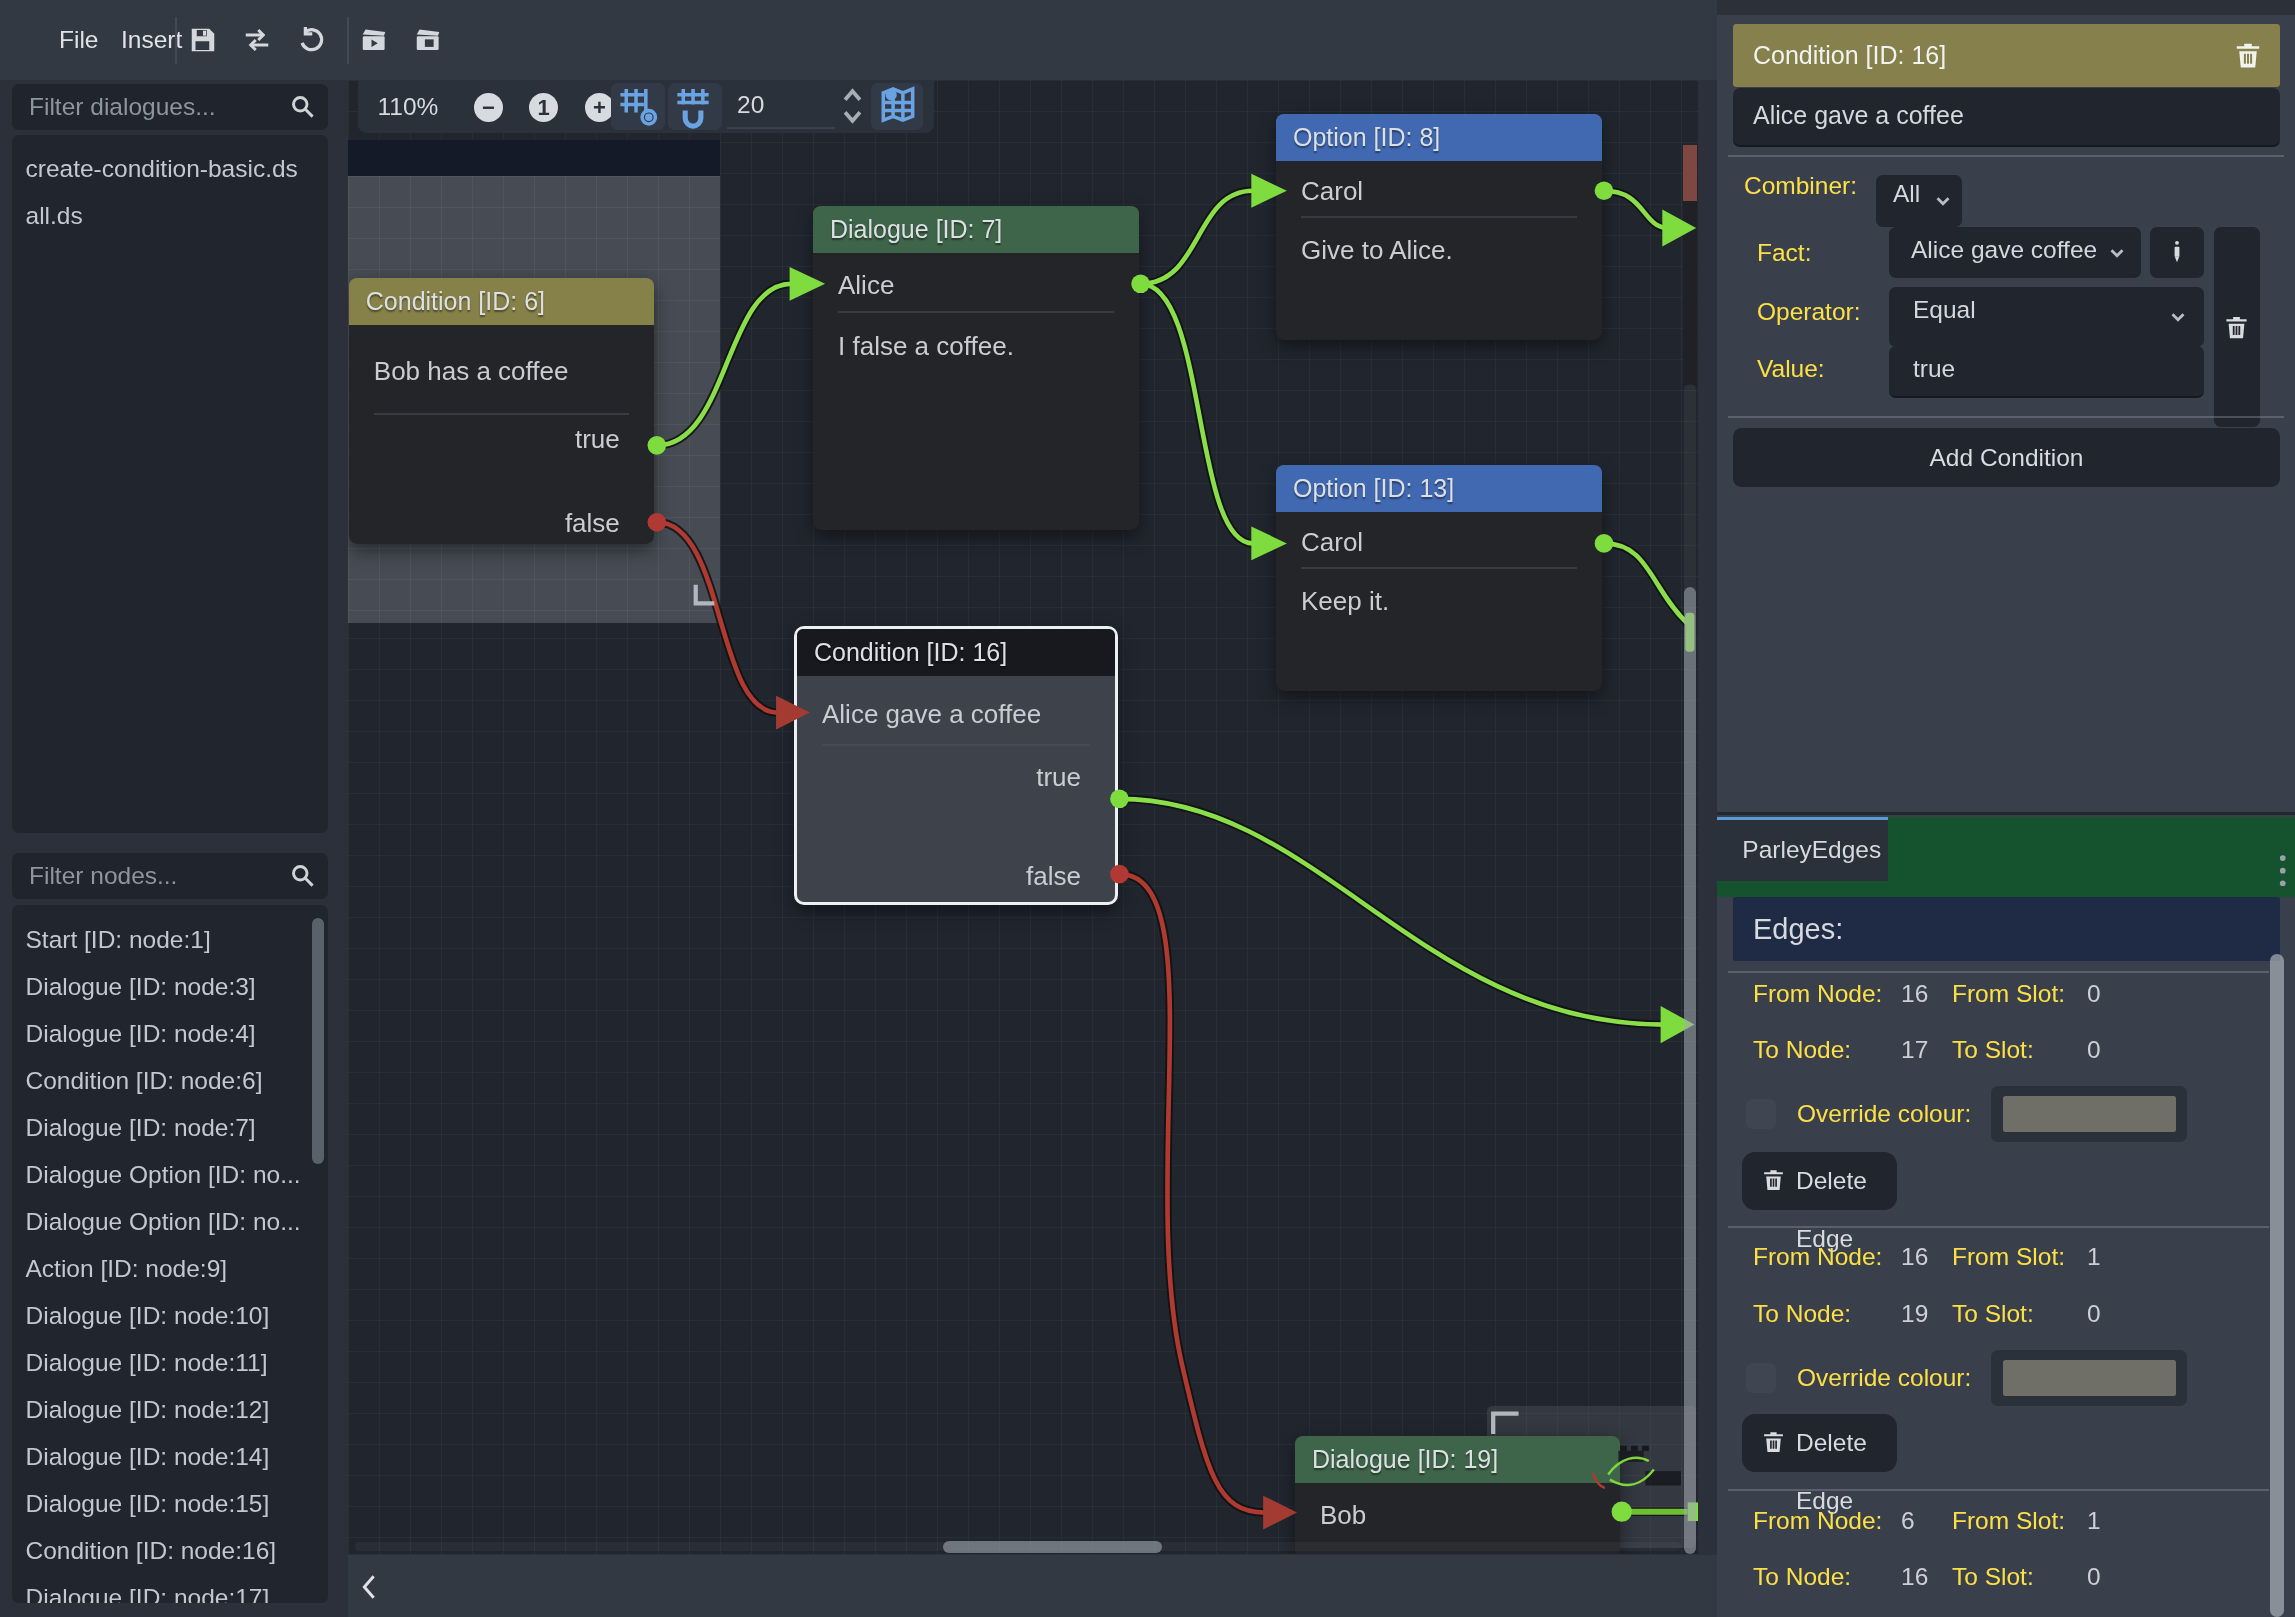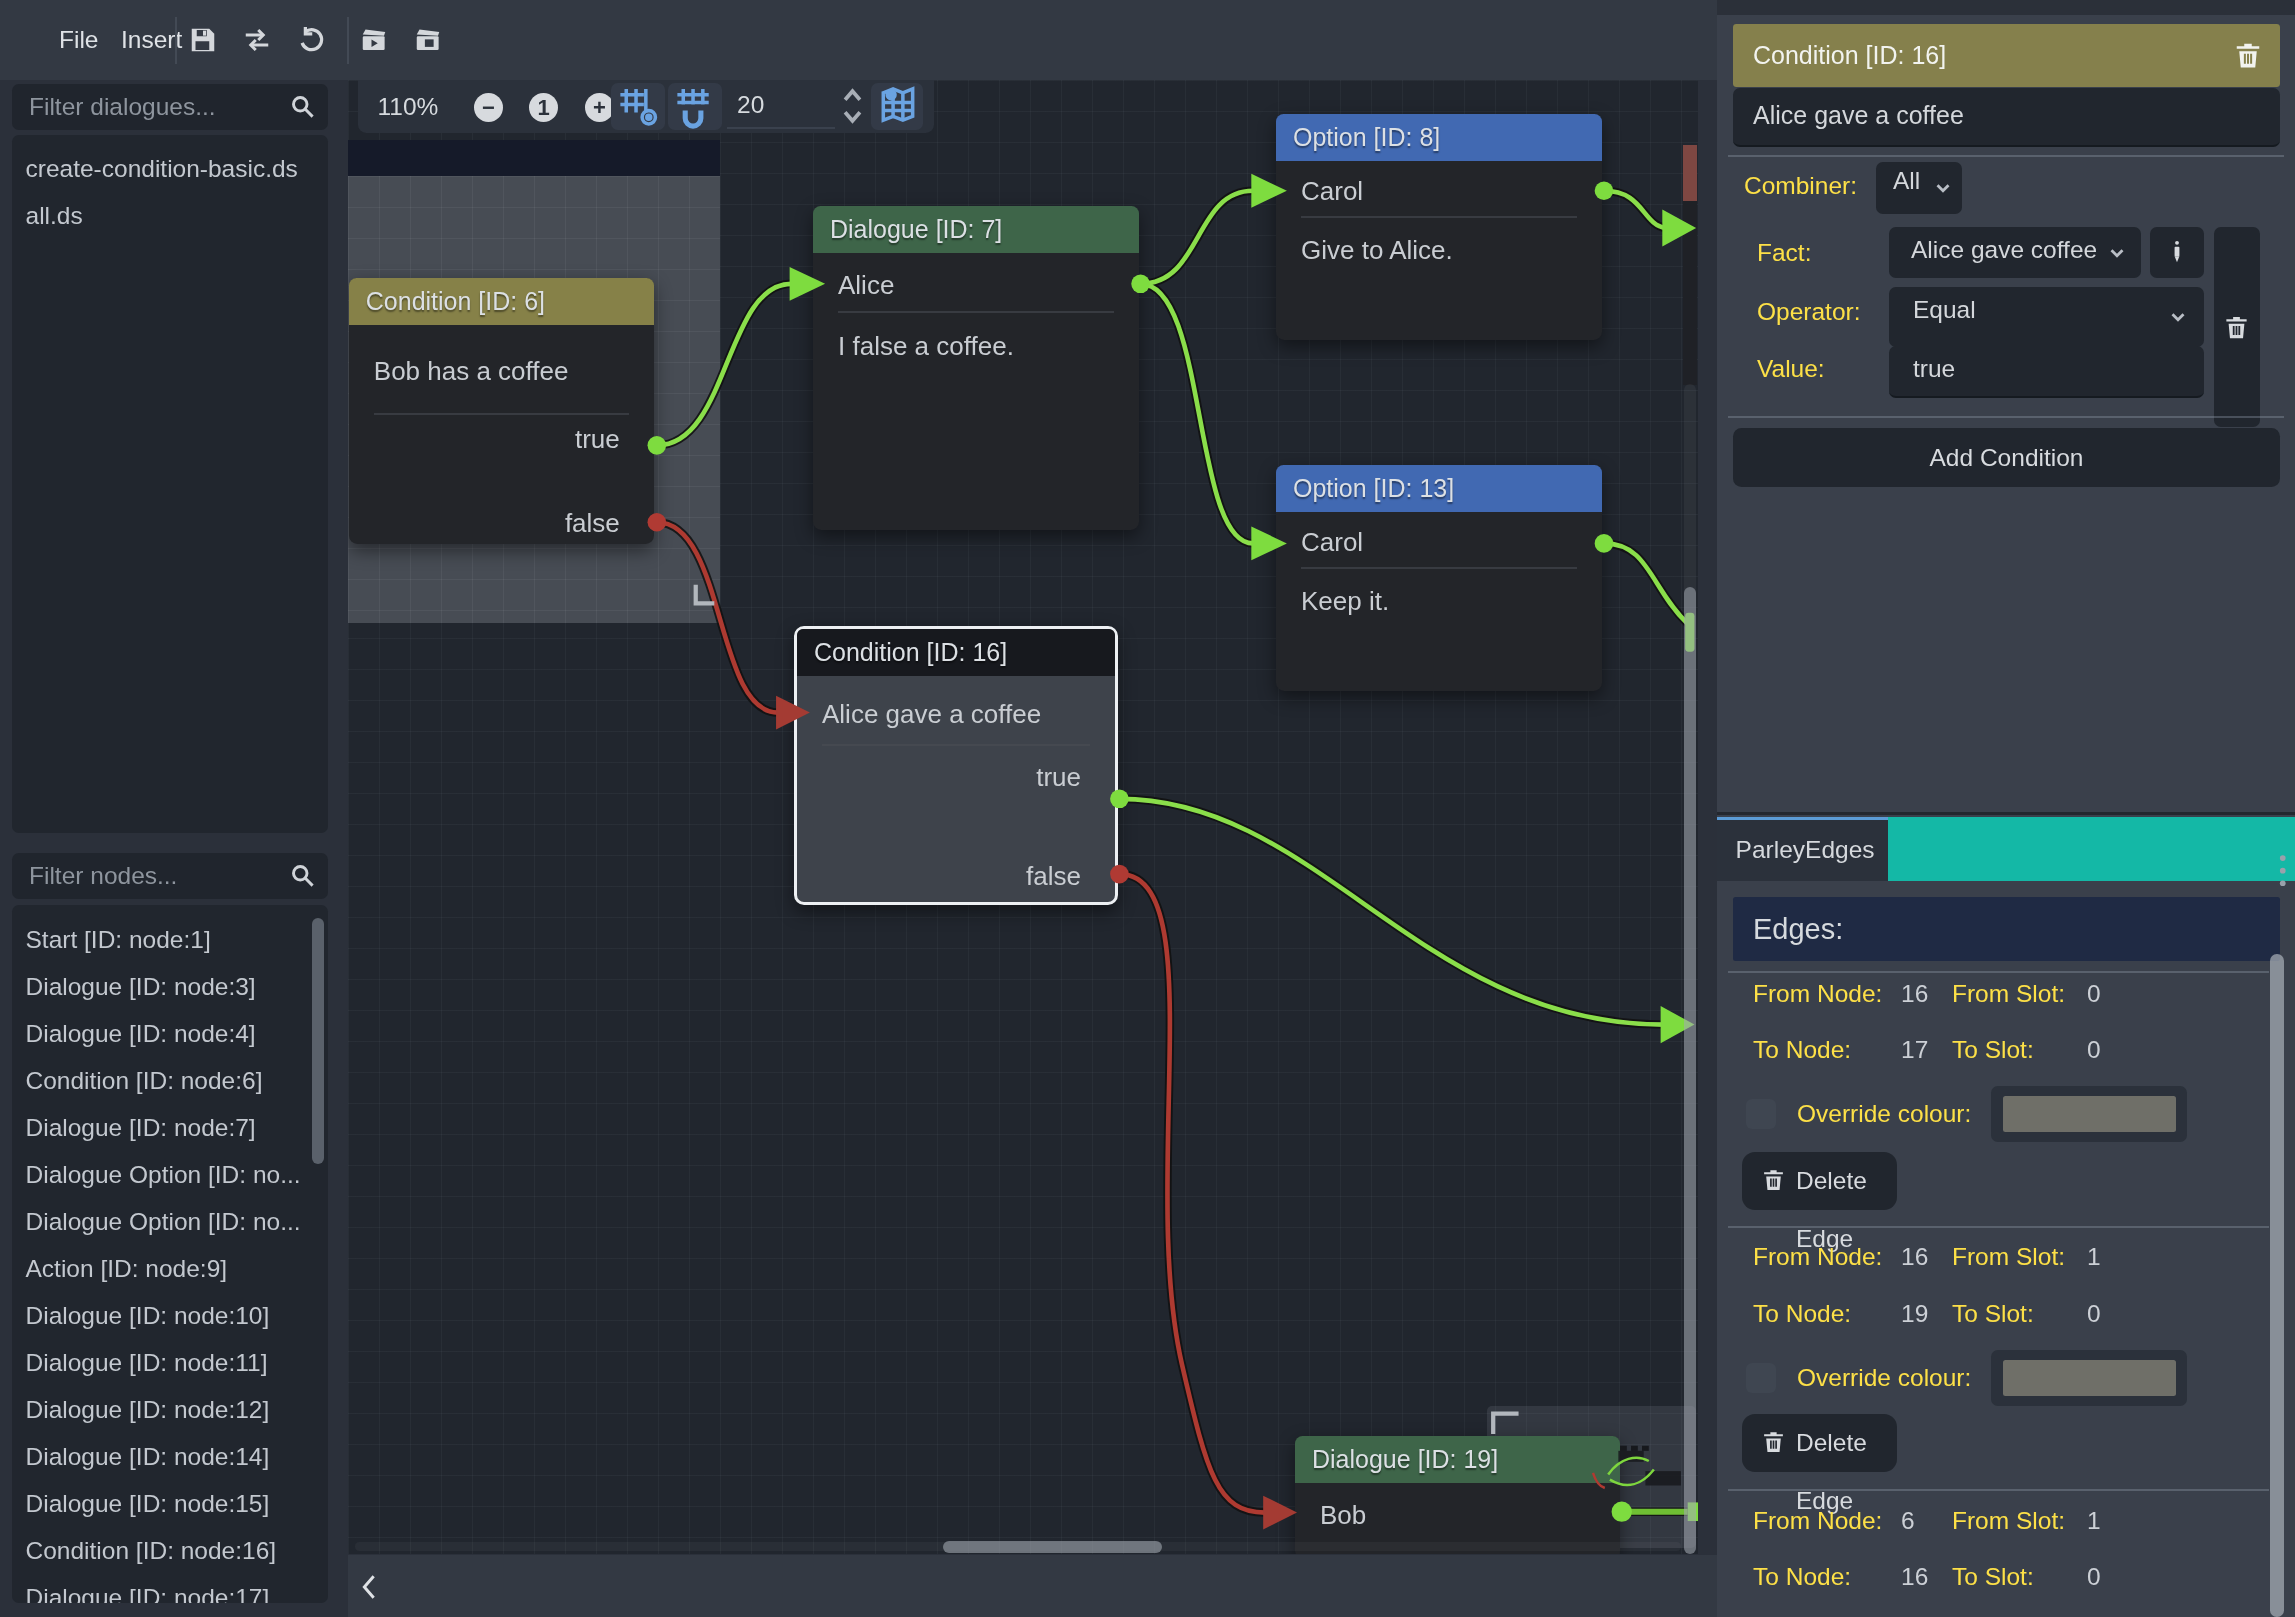--- a/index.html
+++ b/index.html
@@ -65,21 +65,21 @@
 
   
   .inspector{position:absolute;left:1717px;top:0;width:579px;height:1617px;background:#3a404b;font-size:24.5px;}
   .insp-top{position:absolute;left:0;top:0;width:579px;height:15px;background:#2b3039;}
   .olive-hdr{position:absolute;left:16px;top:24px;width:547px;height:63px;background:#85804c;border-radius:3.4px;color:#f2f3ef;line-height:63px;padding-left:20px;font-size:25px;}
   .olive-hdr .tr{position:absolute;right:17px;top:16px;width:30px;height:30px;color:#f2f3ef;}
   .dark-field{position:absolute;background:#21262e;border-radius:6.8px;color:#d4d7db;}
   .lbl{position:absolute;height:39px;line-height:39px;color:#fde047;}
   .dd-chev{position:absolute;top:50%;margin-top:-11px;width:22px;height:22px;color:#b9bec6;}
   .hsep{position:absolute;left:11px;width:556px;height:1.7px;background:rgba(150,160,175,.35);}
-  .tabbar{position:absolute;left:0;top:817px;width:579px;height:64px;background:#14b8a6;}
+  .tabbar{position:absolute;left:0;top:817px;width:579px;height:80px;background:#14532d;text-align:center;}
   .tab-active{position:absolute;left:0;top:0;width:171px;height:64px;background:#2b313b;border-top:3.4px solid #5b9bd5;line-height:59px;padding-left:18.6px;color:#d6d9dd;font-size:24.5px;}
   .edges-hdr{position:absolute;left:16px;top:897px;width:547px;height:64px;background:#1f2a44;border-radius:2.5px;line-height:64px;padding-left:20px;color:#d6dade;font-size:29px;}
   .kv-val{position:absolute;height:39px;line-height:39px;color:#ccd0d6;}
   .checkbox{position:absolute;width:30px;height:30px;background:#3f4651;border-radius:6px;}
   .swatch-btn{position:absolute;width:196px;height:56px;background:#2b313b;border-radius:6.8px;}
   .swatch-inner{position:absolute;left:12px;top:10px;width:173px;height:36px;background:#6f6f68;border-radius:2.5px;}
   .del-btn{position:absolute;width:155px;height:58px;background:#21262e;border-radius:13px;color:#d8dbdf;}
   .del-btn .tr{position:absolute;left:18.6px;top:15px;width:25px;height:25px;}
   .del-btn span{position:absolute;left:54px;top:0;height:58px;line-height:58px;font-size:24.5px;}
   .insp-scroll{position:absolute;left:553px;top:954px;width:13.5px;height:663px;background:rgba(170,176,185,.7);border-radius:6.8px;}
@@ -328,21 +328,21 @@
           <path d="M9.5 11v8M12 11v8M14.5 11v8" stroke="#85804c" stroke-width="1.6"></path>
         </svg>
     </div>
 
     <div class="dark-field" style="left:16px;top:88px;width:547px;height:59px;border-bottom:2.5px solid #151a20">
       <div style="padding:12.7px 0 0 20px;font-size:25px">Alice gave a coffee</div>
     </div>
     <div class="hsep" style="top:155px"></div>
 
     <div class="lbl" style="left:27px;top:166px">Combiner:</div>
-    <div class="dark-field" style="left:159px;top:162px;width:86px;height:52px">
+    <div class="dark-field" style="left:159px;top:175px;width:86px;height:52px">
       <div style="padding:5px 0 0 17px">All</div>
       <svg class="dd-chev" style="right:8.5px" viewBox="0 0 24 24" fill="none" stroke="currentColor" stroke-width="3">
           <polyline points="6,9 12,15 18,9"></polyline>
         </svg>
     </div>
 
     <div class="lbl" style="left:40px;top:233px">Fact:</div>
     <div class="dark-field" style="left:172px;top:227px;width:252px;height:51px">
       <div style="padding:8.5px 0 0 22px">Alice gave coffee</div>
       <svg class="dd-chev" style="right:13.5px" viewBox="0 0 24 24" fill="none" stroke="currentColor" stroke-width="3">

